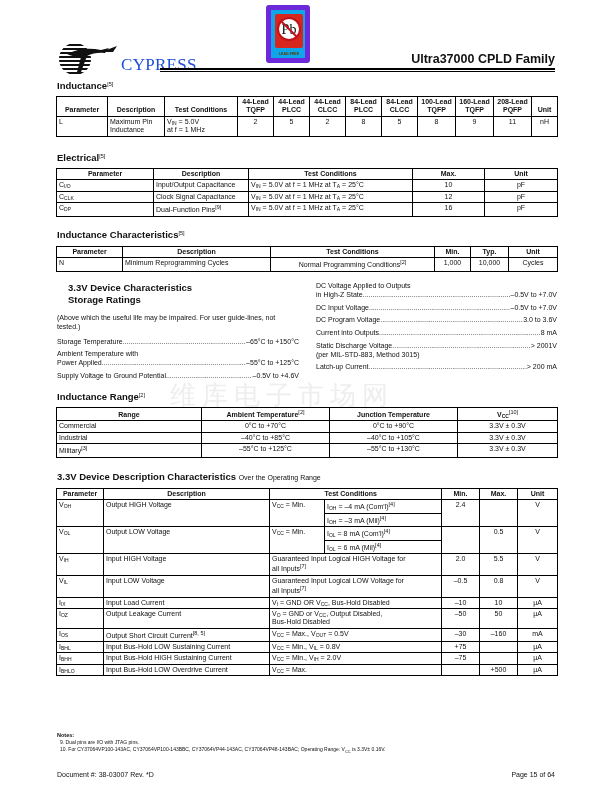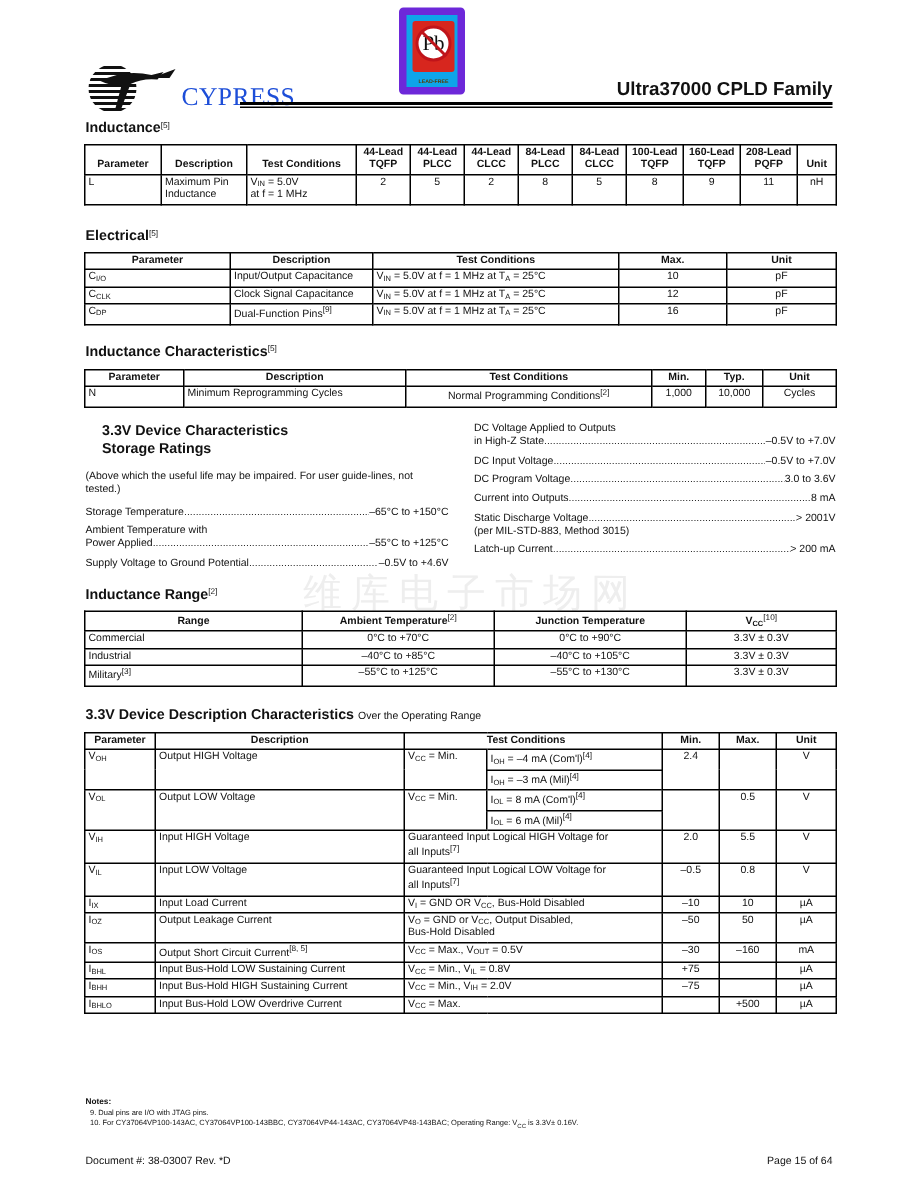--- a/index.html
+++ b/index.html
@@ -37,21 +37,21 @@
   .rline { display: flex; white-space: nowrap; }
   .rline .lbl { flex: 0 0 auto; }
   .rline .dots { flex: 1 1 auto; overflow: hidden; }
   .rline .dots::before { content: "........................................................................................................................................"; color: #222; letter-spacing: 0; }
   .rline .val { flex: 0 0 auto; }
 
   .notes { font-size: 5px; line-height: 1.3; }
   .notes .nt { font-weight: bold; font-size: 5.5px; }
   .footer { font-size: 7px; }
 
-  .watermark { left: 170px; top: 378px; font-size: 26px; color: #eeeeee; letter-spacing: 6px; font-family: "DejaVu Serif", serif; margin-left: 32px; }
+  .watermark { left: 170px; top: 378px; font-size: 26px; color: #eeeeee; letter-spacing: 6px; font-family: "DejaVu Serif", serif; }
 </style>
 </head>
 <body>
 
 <div class="abs logo">
   <svg width="64" height="34" viewBox="0 0 64 34" style="position:absolute;left:0;top:2px;">
     <defs>
         <clipPath id="cc">
           <circle cx="18" cy="17" r="16"></circle>
         </clipPath>

